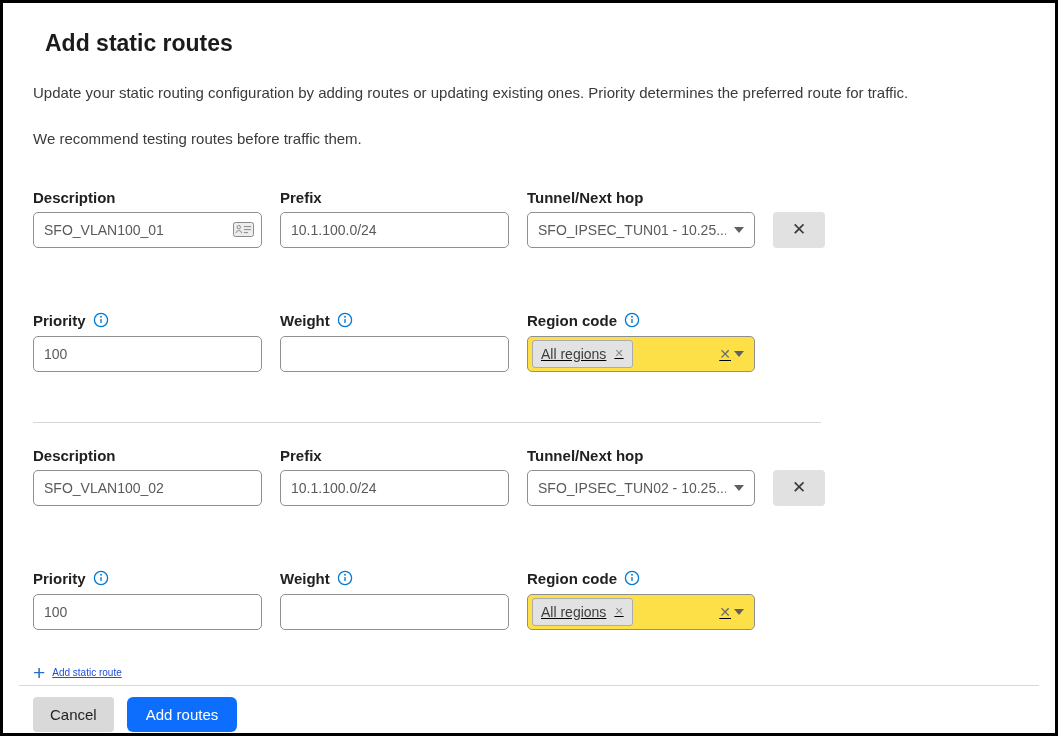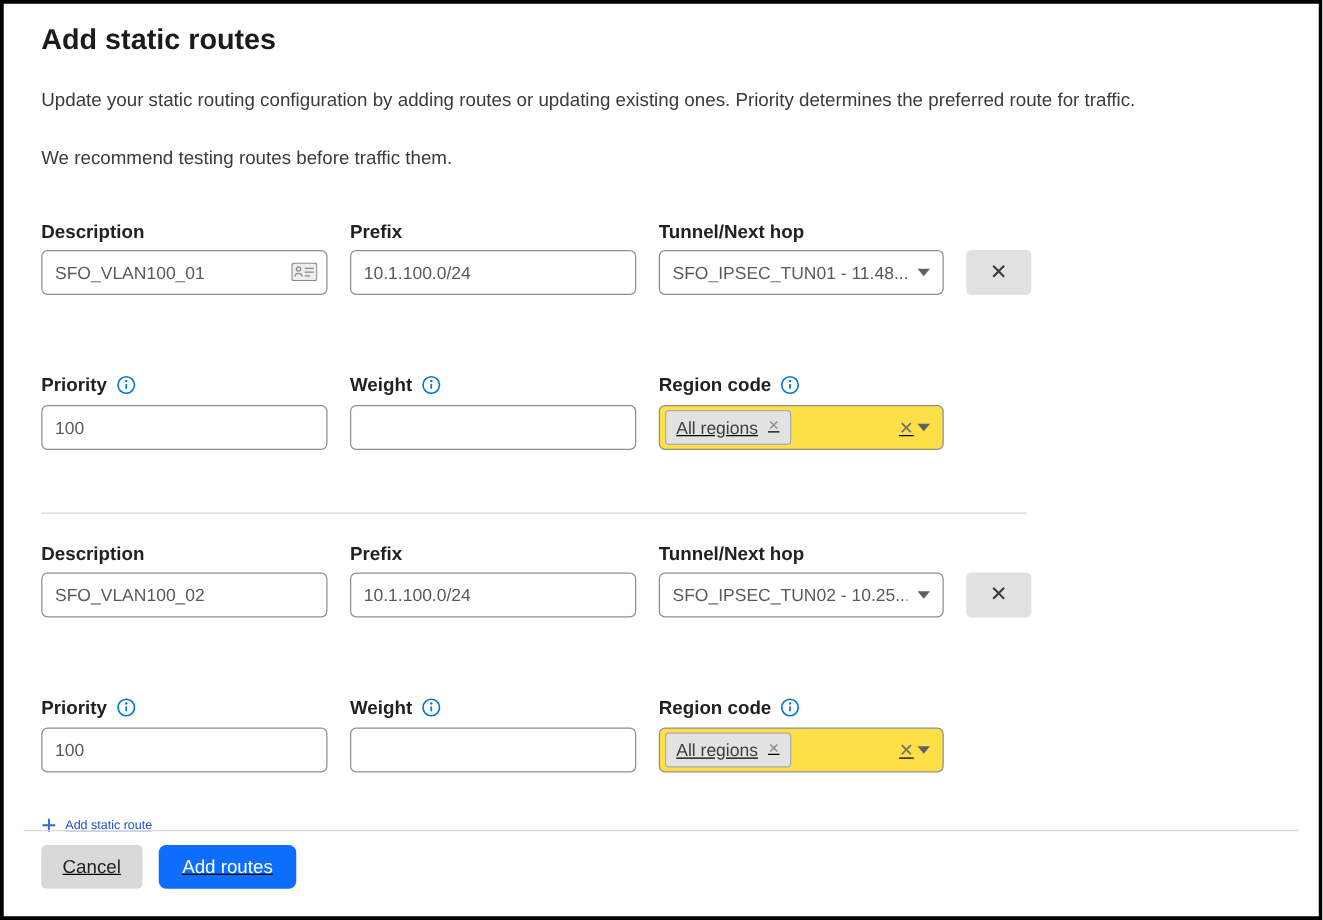--- a/index.html
+++ b/index.html
@@ -3,21 +3,21 @@
 <meta charset="utf-8">
 <style>
   html,body { margin:0; padding:0; background:#fff; }
   body { font-family:"Liberation Sans","DejaVu Sans",sans-serif; }
   .window {
     position:relative; width:1058px; height:736px; box-sizing:border-box;
     border:3px solid #000; background:#fff; overflow:hidden;
   }
   .content { padding:15px 30px 0 30px; }
 
-  .page-title { margin:0; font-size:23px; font-weight:700; color:#1c1b1a; }
+  .page-title { margin:12px; font-size:23px; font-weight:700; color:#1c1b1a; }
   .intro { margin:27px 0 0 0; font-size:15px; color:#3c3b3a; line-height:1.25; }
 
   .form-area { margin-top:40px; }
   .route-grid { display:grid; grid-template-columns:229px 229px 228px 52px; column-gap:18px; align-items:center; }
   .row-labels { margin-bottom:6px; }
   .row-fields { margin-bottom:64px; }
   .row-fields.last { margin-bottom:0; }
   .row-labels2 { margin-bottom:7px; }
 
   .field-label { font-size:15px; font-weight:700; color:#222120; display:flex; align-items:center; gap:7px; }
@@ -55,21 +55,21 @@
     width:52px; height:36px; border:none; border-radius:4px; background:#e2e1e1;
     color:#3a3a3a; font-size:17px; cursor:pointer; display:flex; align-items:center; justify-content:center;
   }
 
   .entry-divider { border:none; border-top:1px solid #d6d6d6; width:788px; margin:50px 0 24px 0; }
 
   .add-link-row { display:flex; align-items:center; gap:7px; margin-top:32px; }
   .plus-glyph { font-size:21px; color:#2a6cd0; line-height:1; font-weight:400; }
   .add-link { font-size:10px; color:#1d4ed8; text-decoration:underline; cursor:pointer; }
 
-  .footer { position:absolute; left:0; right:0; top:661px;text-decoration:underline; }
+  .footer { position:absolute; left:0; right:0; top:682px; }
   .footer-divider { border:none; border-top:1px solid #d9d9d9; margin:0 16px; }
   .footer-buttons { display:flex; gap:13px; padding:11px 0 0 30px; }
   .btn {
     height:35px; border:none; border-radius:4px; font-size:15px; padding:0 17px; cursor:pointer;
     font-family:"Liberation Sans","DejaVu Sans",sans-serif;
   }
   .btn-gray { background:#d9d9d9; color:#222; }
   .btn-primary { background:#0d6efd; color:#fff; border-radius:6px; padding:0 19px; }
 </style>
 </head>
@@ -99,21 +99,21 @@
                 <circle cx="5.8" cy="5.2" r="1.7" fill="none" stroke="#8a8a8a"></circle>
                 <path d="M3 11.2c0-1.7 1.3-2.6 2.8-2.6s2.8.9 2.8 2.6" fill="none" stroke="#8a8a8a"></path>
                 <line x1="10.8" y1="4.6" x2="18" y2="4.6" stroke="#8a8a8a"></line>
                 <line x1="10.8" y1="7.6" x2="18" y2="7.6" stroke="#8a8a8a"></line>
                 <line x1="10.8" y1="10.6" x2="15" y2="10.6" stroke="#8a8a8a"></line>
               </svg>
             </span>
           </div>
           <input class="text-input" type="text" value="10.1.100.0/24" style="">
           <div class="select-box">
-            <span class="select-text">SFO_IPSEC_TUN01 - 11.48...</span>
+            <span class="select-text">SFO_IPSEC_TUN01 - 10.25...</span>
             <span class="caret"></span>
           </div>
           <button class="remove-btn">✕</button>
         </div>
 
         <div class="route-grid row-labels2">
           <div class="field-label">
             <span>Priority</span>
             <span class="info-icon">
               <svg viewBox="0 0 16 16" width="16" height="16">

